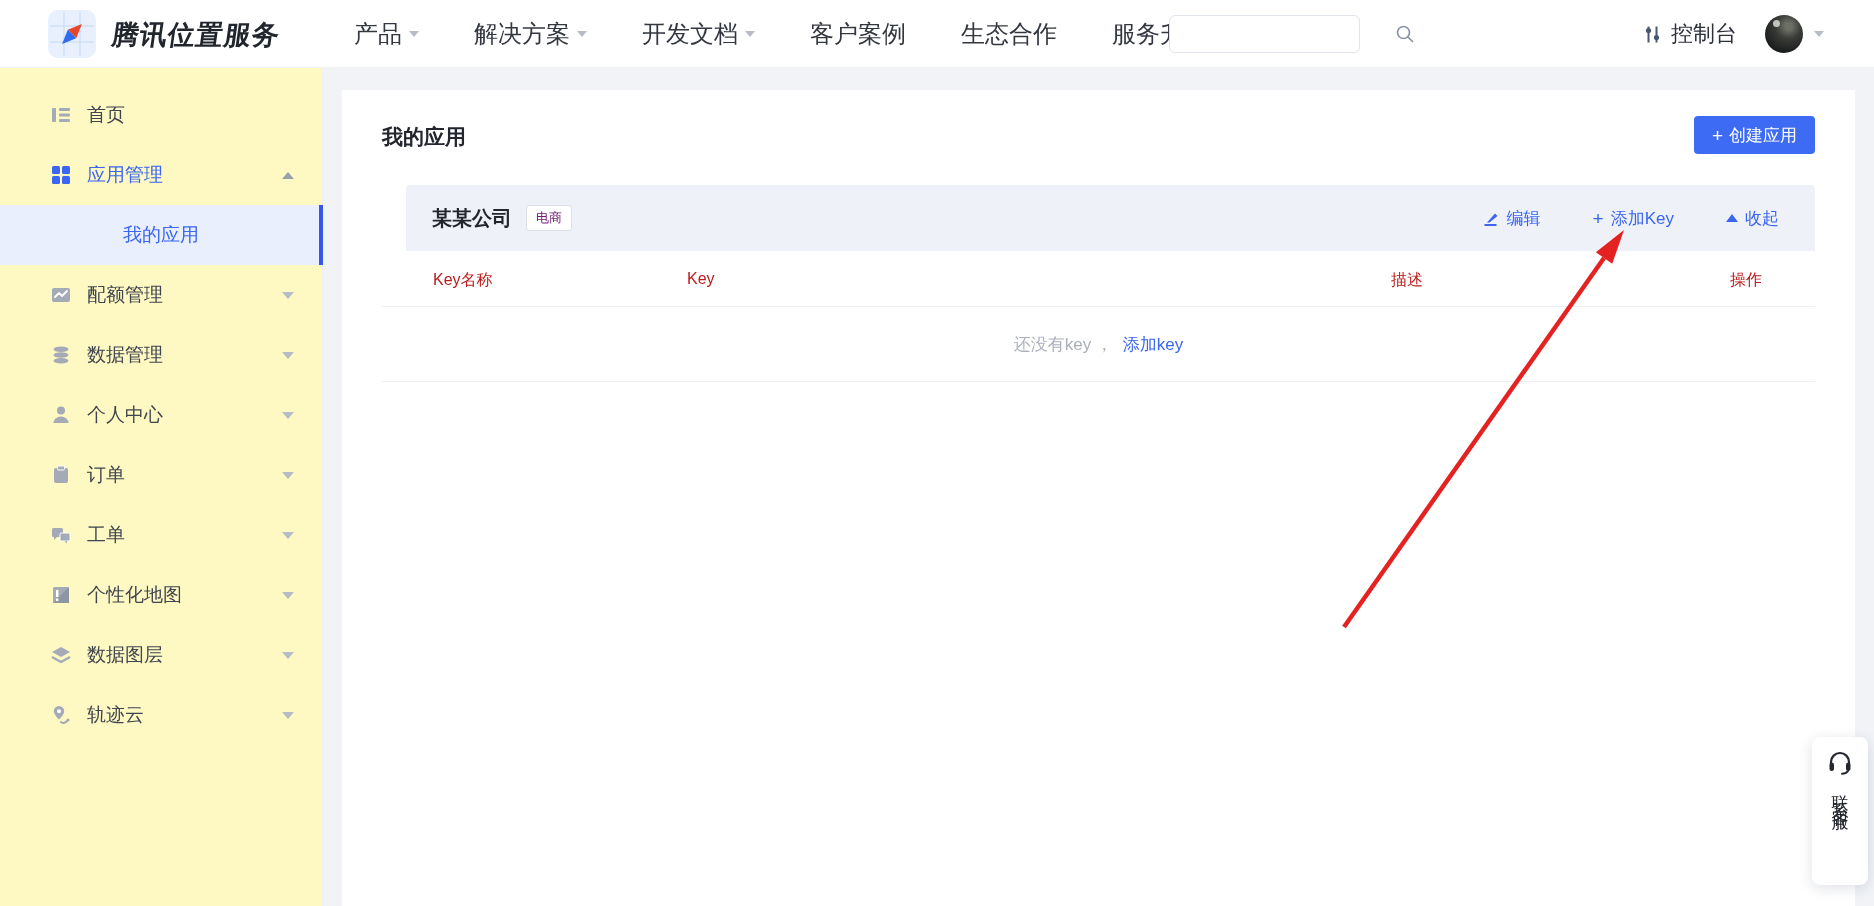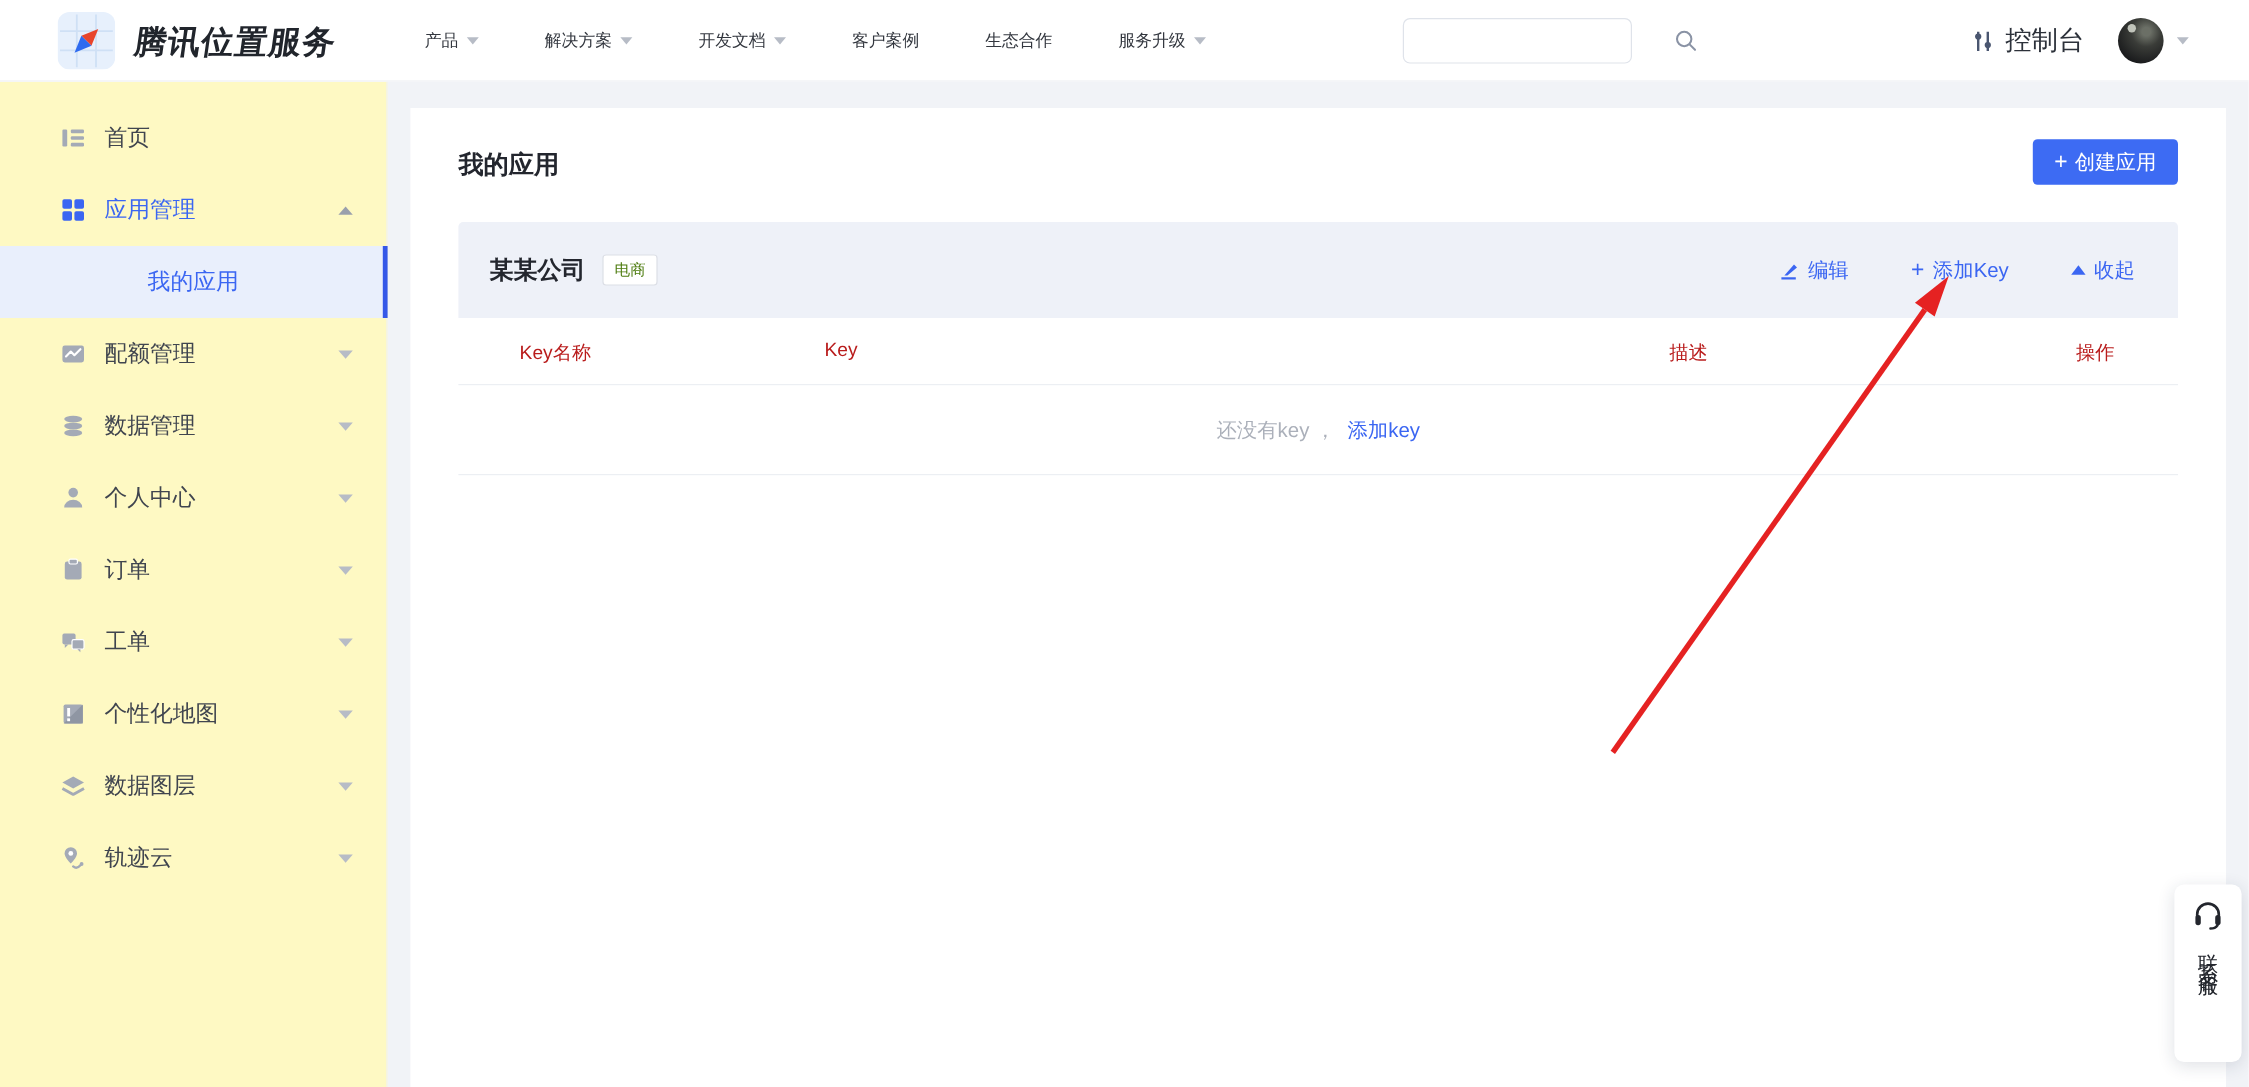--- a/index.html
+++ b/index.html
@@ -4,21 +4,21 @@
 <style>
   * { margin:0; padding:0; box-sizing:border-box; }
   html,body { width:1874px; height:906px; }
   body { font-family:"Liberation Sans","DejaVu Sans",sans-serif; background:#fff; overflow:hidden; position:relative; color:#30343d; }
 
   
   .header { position:absolute; left:0; top:0; width:1874px; height:68px; background:#fff; border-bottom:1px solid #eef0f4; z-index:20; }
   .logo { position:absolute; left:48px; top:10px; width:48px; height:48px; }
   .brand { position:absolute; left:112px; top:17px; font-size:27px; font-weight:bold; color:#21252c; transform:skewX(-8deg); letter-spacing:1px; }
   .nav { position:absolute; left:354px; top:0; height:68px; display:flex; align-items:center; gap:55px; }
-  .nav-item { display:flex; align-items:center; gap:7px; font-size:14px; color:#33373f; cursor:pointer; white-space:nowrap; }
+  .nav-item { display:flex; align-items:center; gap:7px; font-size:24px; color:#33373f; cursor:pointer; white-space:nowrap; }
   .caret-down { width:0; height:0; border-left:6px solid transparent; border-right:6px solid transparent; border-top:7px solid #b7bcc6; }
   .caret-up   { width:0; height:0; border-left:6px solid transparent; border-right:6px solid transparent; border-bottom:7px solid #9aa0ac; }
   .caret-down.small { border-left-width:5px; border-right-width:5px; border-top-width:6px; }
   .search-box { position:absolute; left:1169px; top:15px; width:191px; height:38px; border:1px solid #dfe3ea; border-radius:6px; background:#fff; display:flex; align-items:center; }
   .search-box input { flex:1; border:none; outline:none; height:100%; padding:0 6px 0 12px; font-size:16px; background:transparent; }
   .search-icon { margin-right:10px; display:flex; }
   .console { position:absolute; left:1643px; top:0; height:68px; display:flex; align-items:center; gap:9px; cursor:pointer; }
   .console-label { font-size:22px; color:#2c313a; }
   .avatar { position:absolute; left:1765px; top:15px; width:38px; height:38px; border-radius:50%; background:radial-gradient(circle at 62% 30%, #6b6f66 0 10%, #3a3c38 35%, #17181a 80%); overflow:hidden; cursor:pointer; }
   .avatar::after { content:""; position:absolute; left:8px; top:5px; width:7px; height:7px; border-radius:50%; background:#cfd3c9; opacity:.9; }
@@ -35,23 +35,23 @@
   .side-sub .s-label { font-size:19px; color:#3b66f2; }
   .side-sub::after { content:""; position:absolute; right:-1px; top:0; width:4px; height:100%; background:#3558e8; }
 
   
   .main-bg { position:absolute; left:323px; top:68px; width:1551px; height:838px; background:#f1f3f7; }
   .panel { position:absolute; left:342px; top:90px; width:1513px; height:816px; background:#fff; padding:0 40px; }
   .title-row { position:relative; height:95px; }
   .page-title { position:absolute; left:0; top:33px; font-size:21px; font-weight:bold; color:#23262e; }
   .create-btn { position:absolute; right:0; top:26px; height:38px; padding:0 18px; background:#3d6bf3; color:#fff; font-size:17px; border:none; border-radius:4px; display:flex; align-items:center; gap:6px; cursor:pointer; }
   .card { border-radius:4px; overflow:visible; }
-  .card-header { height:80px; background:#eef1f8; border-radius:4px 4px 0 0; display:flex; align-items:center; padding:0 36px 0 26px; }
+  .card-header { height:66px; background:#eef1f8; border-radius:4px 4px 0 0; display:flex; align-items:center; padding:0 36px 0 26px;margin-left:24px; }
   .app-name { font-size:20px; font-weight:bold; color:#23262e; }
-  .app-tag { margin-left:14px; font-size:13px; color:#4d7c0f; background:#fff; border:1px solid #dcdfe6; border-radius:3px; padding:3px 9px; }
+  .app-tag { margin-left:14px; font-size:13px; color:#701a75; background:#fff; border:1px solid #dcdfe6; border-radius:3px; padding:3px 9px; }
   .card-actions { margin-left:auto; display:flex; align-items:center; gap:52px; }
   .card-action { display:flex; align-items:center; gap:7px; color:#3b66f2; font-size:17px; cursor:pointer; }
   .plus-glyph { font-size:19px; line-height:1; }
   .tri-up { width:0; height:0; border-left:6px solid transparent; border-right:6px solid transparent; border-bottom:8px solid #3b66f2; }
   .table-head { position:relative; height:56px; border-bottom:1px solid #eceff3; }
   .th { position:absolute; top:19px; font-size:16px; color:#b91c1c; }
   .th-keyname { left:51px; } .th-key { left:305px; } .th-desc { left:1009px; } .th-op { left:1348px; }
   .empty-row { height:75px; border-bottom:1px solid #eceff3; display:flex; align-items:center; justify-content:center; gap:4px; font-size:17px; }
   .empty-text { color:#abb0ba; }
   .empty-link { color:#3b66f2; cursor:pointer; margin-left:6px; }

